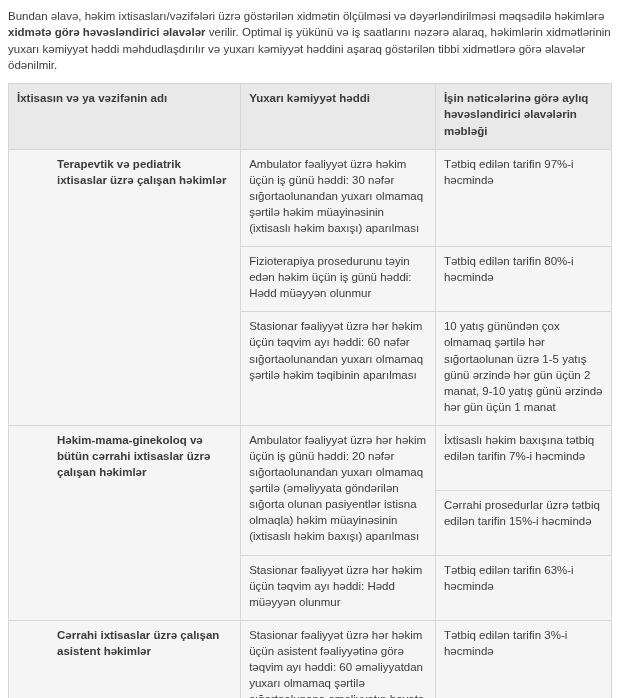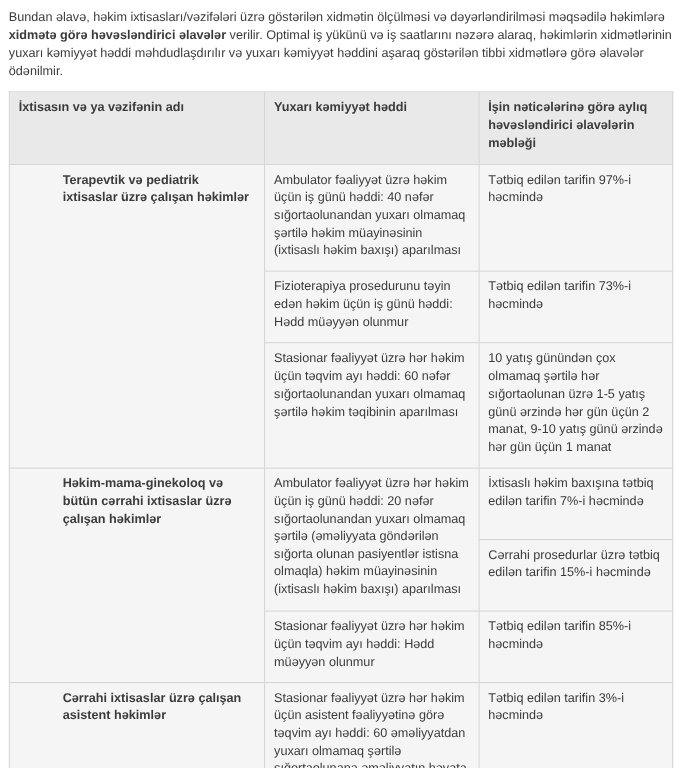--- a/index.html
+++ b/index.html
@@ -57,43 +57,43 @@
       <tr>
         <th>İxtisasın və ya vəzifənin adı</th>
         <th>Yuxarı kəmiyyət həddi</th>
         <th>İşin nəticələrinə görə aylıq həvəsləndirici əlavələrin məbləği</th>
       </tr>
     </thead>
     <tbody>
 
       <tr>
         <td class="group-name" rowspan="3">Terapevtik və pediatrik ixtisaslar üzrə çalışan həkimlər</td>
-        <td>Ambulator fəaliyyət üzrə həkim üçün iş günü həddi: 40 nəfər sığortaolunandan yuxarı olmamaq şərtilə həkim müayinəsinin (ixtisaslı həkim baxışı) aparılması</td>
+        <td>Ambulator fəaliyyət üzrə həkim üçün iş günü həddi: 30 nəfər sığortaolunandan yuxarı olmamaq şərtilə həkim müayinəsinin (ixtisaslı həkim baxışı) aparılması</td>
         <td>Tətbiq edilən tarifin 97%-i həcmində</td>
       </tr>
       <tr>
         <td>Fizioterapiya prosedurunu təyin edən həkim üçün iş günü həddi: Hədd müəyyən olunmur</td>
-        <td>Tətbiq edilən tarifin 73%-i həcmində</td>
+        <td>Tətbiq edilən tarifin 80%-i həcmində</td>
       </tr>
       <tr>
         <td>Stasionar fəaliyyət üzrə hər həkim üçün təqvim ayı həddi: 60 nəfər sığortaolunandan yuxarı olmamaq şərtilə həkim təqibinin aparılması</td>
         <td>10 yatış günündən çox olmamaq şərtilə hər sığortaolunan üzrə 1-5 yatış günü ərzində hər gün üçün 2 manat, 9-10 yatış günü ərzində hər gün üçün 1 manat</td>
       </tr>
 
       <tr>
         <td class="group-name" rowspan="3">Həkim-mama-ginekoloq və bütün cərrahi ixtisaslar üzrə çalışan həkimlər</td>
         <td rowspan="2">Ambulator fəaliyyət üzrə hər həkim üçün iş günü həddi: 20 nəfər sığortaolunandan yuxarı olmamaq şərtilə (əməliyyata göndərilən sığorta olunan pasiyentlər istisna olmaqla) həkim müayinəsinin (ixtisaslı həkim baxışı) aparılması</td>
         <td>İxtisaslı həkim baxışına tətbiq edilən tarifin 7%-i həcmində</td>
       </tr>
       <tr>
         <td>Cərrahi prosedurlar üzrə tətbiq edilən tarifin 15%-i həcmində</td>
       </tr>
       <tr>
         <td>Stasionar fəaliyyət üzrə hər həkim üçün təqvim ayı həddi: Hədd müəyyən olunmur</td>
-        <td>Tətbiq edilən tarifin 85%-i həcmində</td>
+        <td>Tətbiq edilən tarifin 63%-i həcmində</td>
       </tr>
 
       <tr>
         <td class="group-name" rowspan="2">Cərrahi ixtisaslar üzrə çalışan asistent həkimlər</td>
         <td>Stasionar fəaliyyət üzrə hər həkim üçün asistent fəaliyyətinə görə təqvim ayı həddi: 60 əməliyyatdan yuxarı olmamaq şərtilə sığortaolunana əməliyyatın həyata keçirilməsi</td>
         <td>Tətbiq edilən tarifin 3%-i həcmində</td>
       </tr>
 
     </tbody>
   </table>

